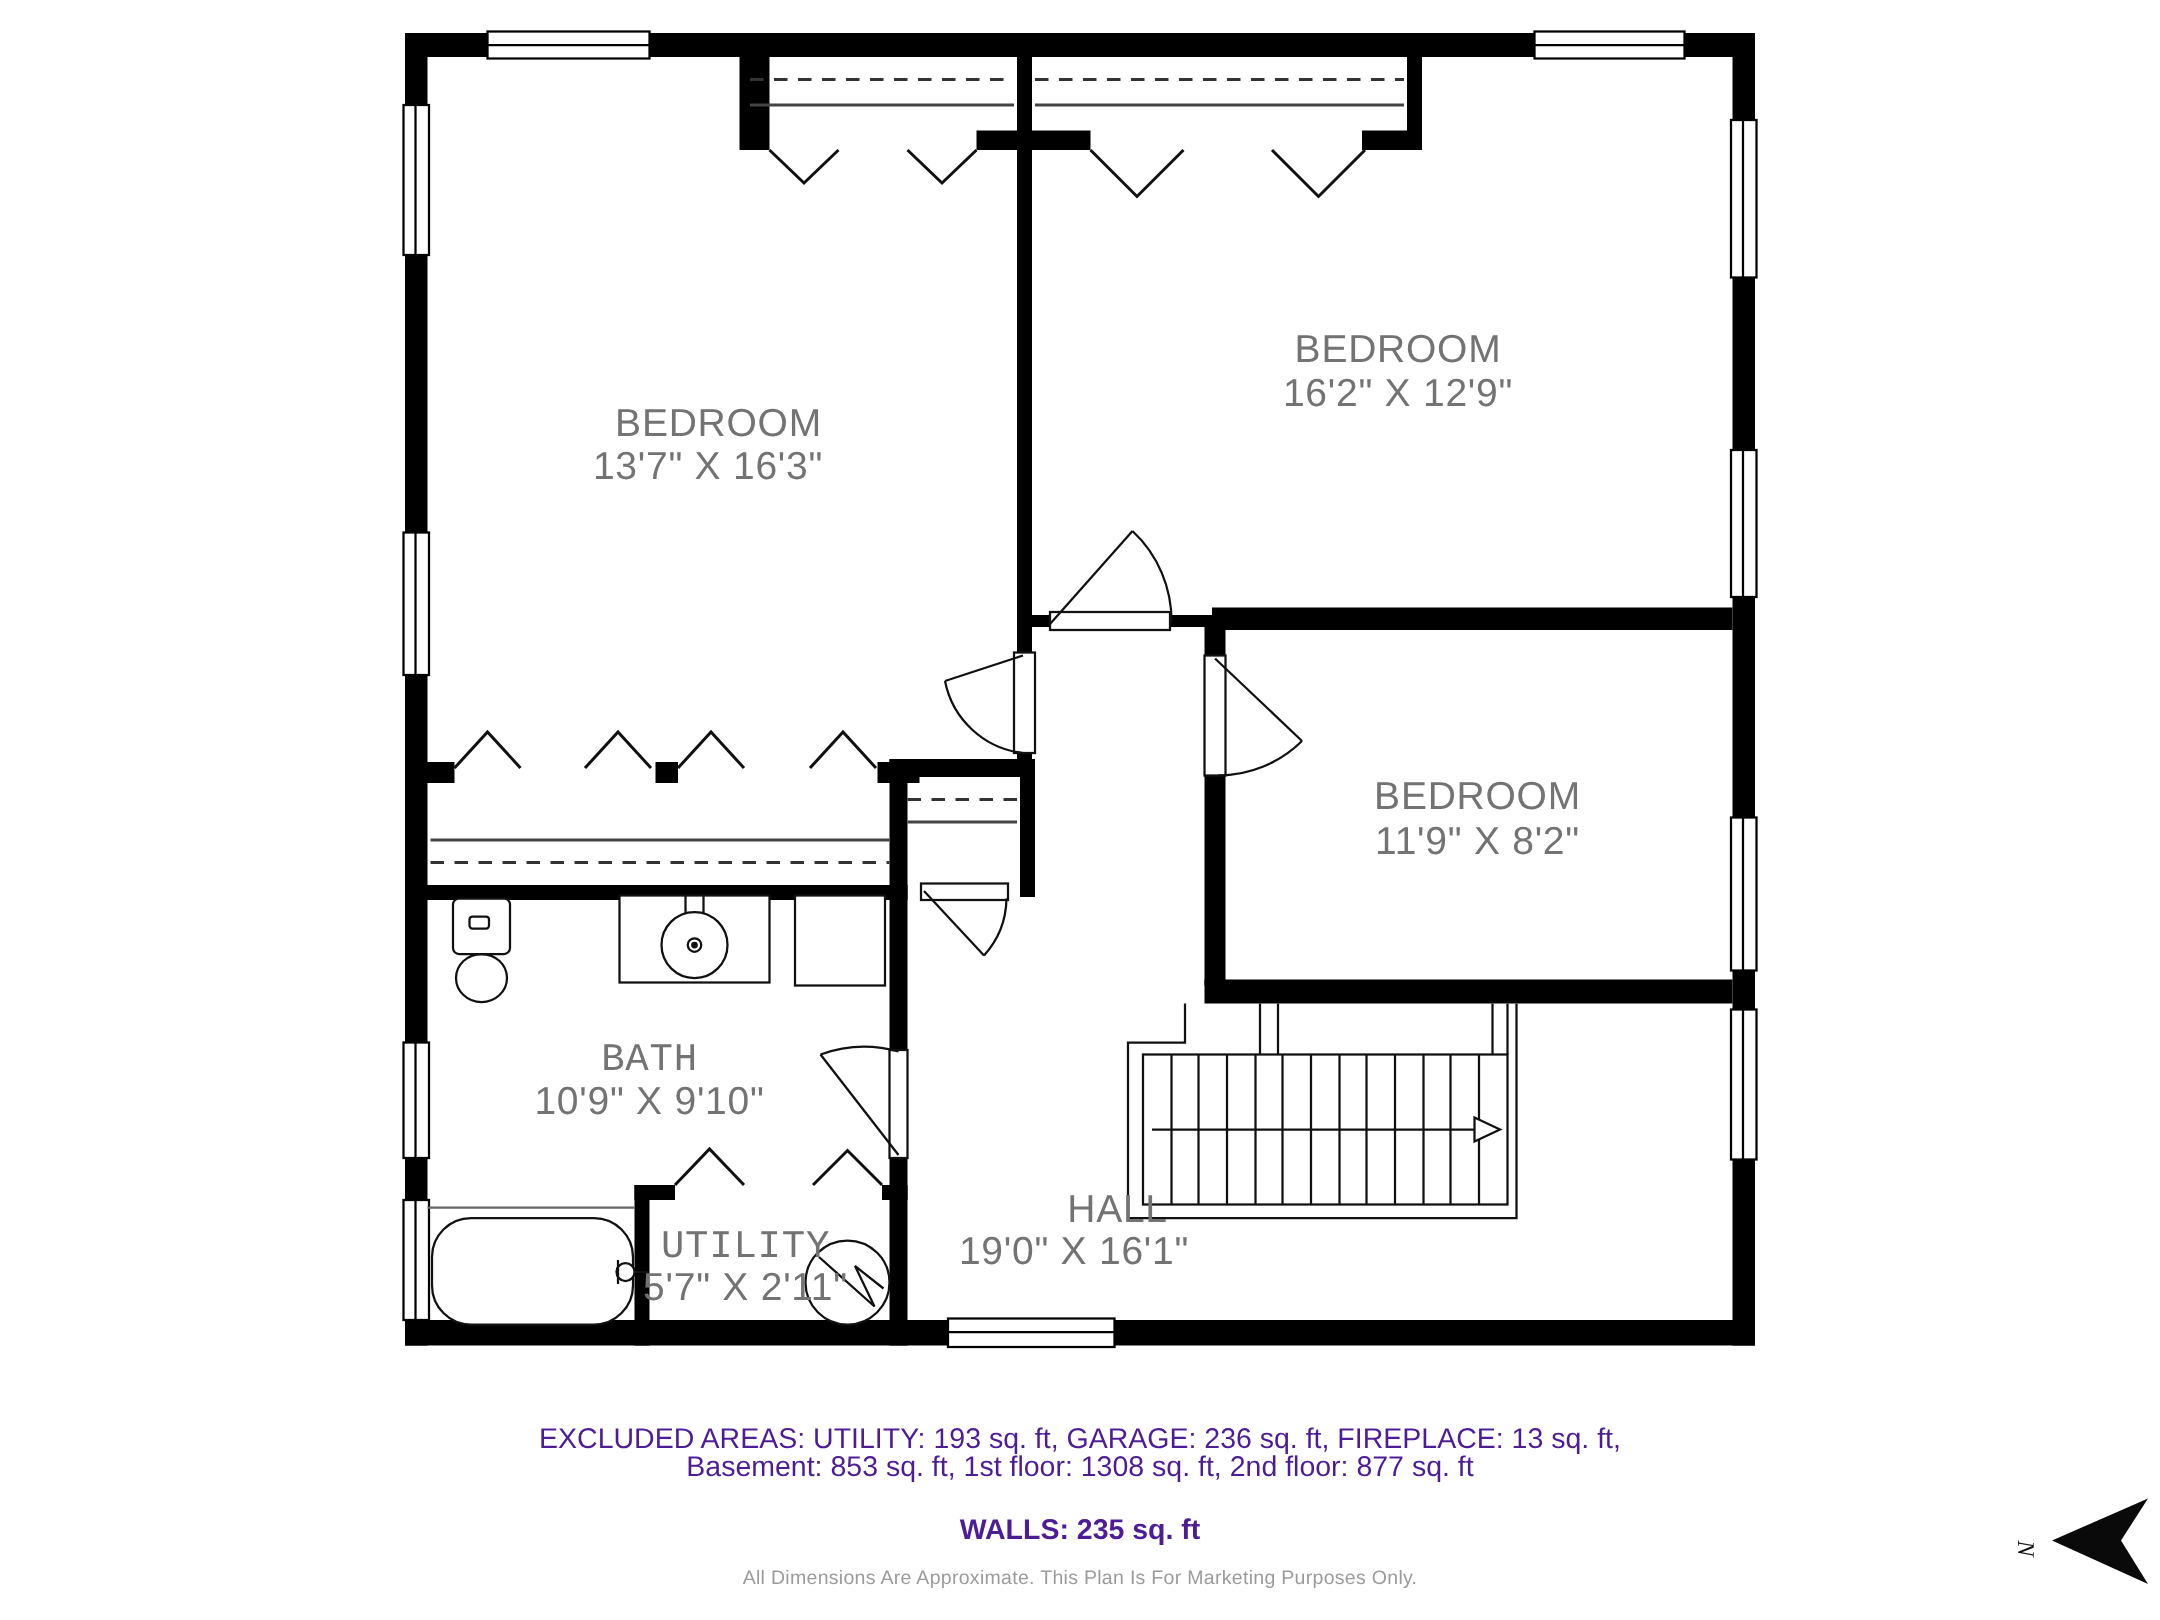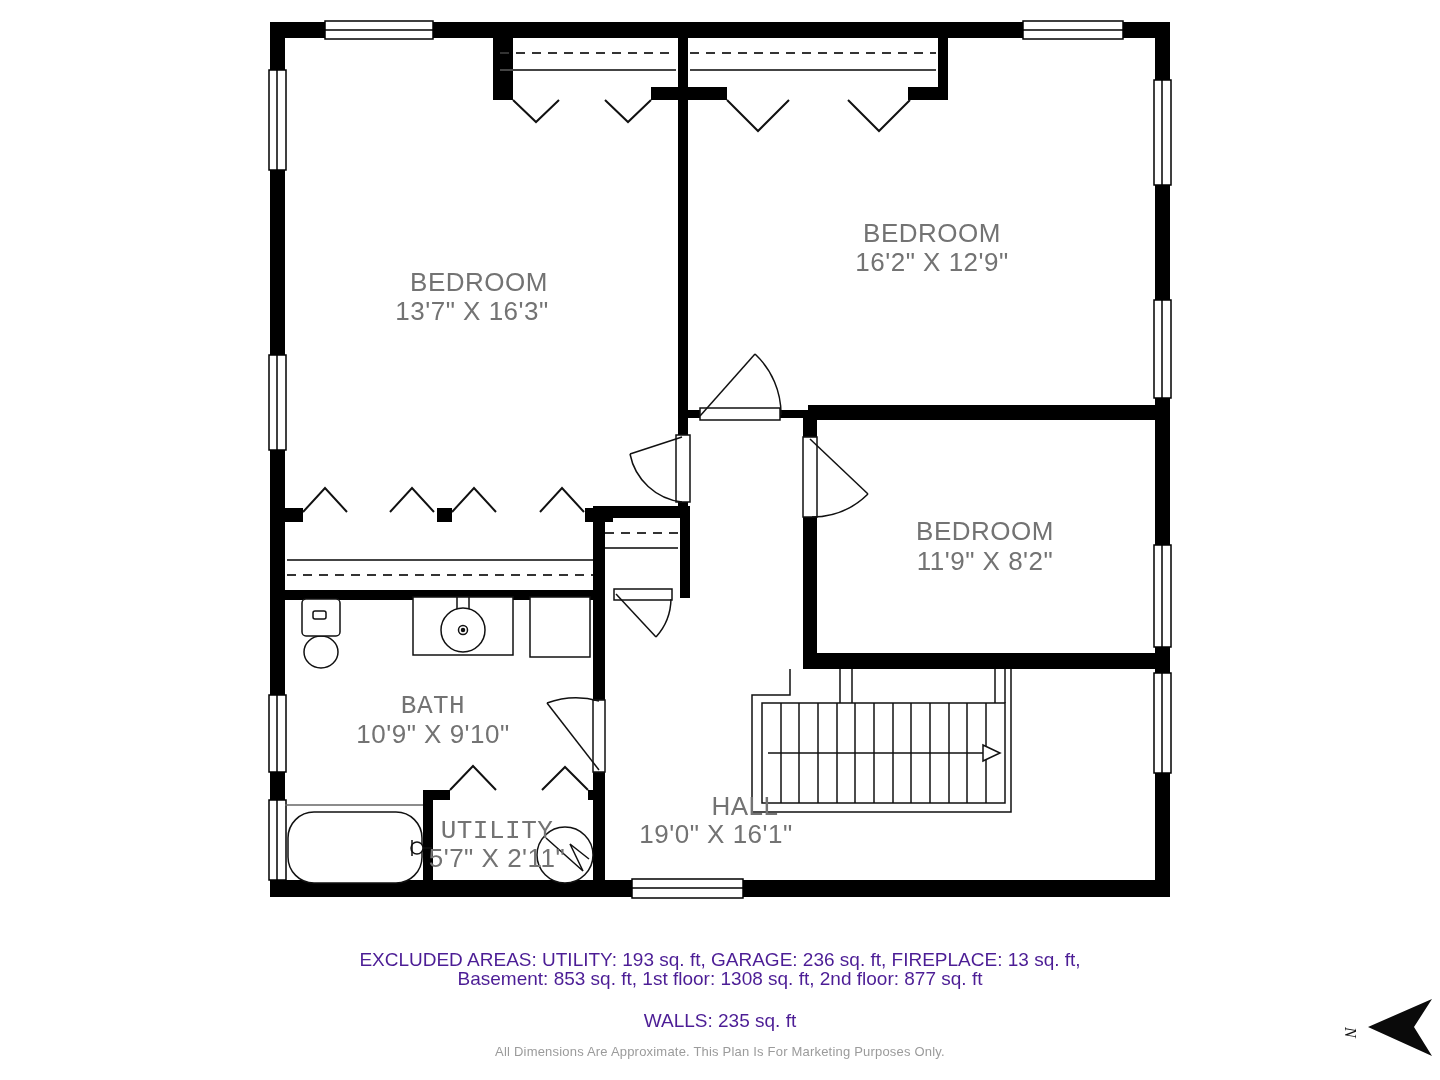--- a/index.html
+++ b/index.html
@@ -234,15 +234,15 @@
 <div class="lbl" style="left:433px;top:734px;">10'9" X 9'10"</div>
 
 <div class="lbl" style="left:497px;top:831px;font-family:Liberation Mono, monospace;">UTILITY</div>
 <div class="lbl" style="left:497px;top:858px;">5'7" X 2'11"</div>
 
 <div class="lbl" style="left:716px;top:806px;margin-left:29px;">HALL</div>
 <div class="lbl" style="left:716px;top:834px;">19'0" X 16'1"</div>
 
 <div class="footer-line" style="top:968px;">Basement: 853 sq. ft, 1st floor: 1308 sq. ft, 2nd floor: 877 sq. ft</div>
 <div class="footer-line" style="top:949px;">EXCLUDED AREAS: UTILITY: 193 sq. ft, GARAGE: 236 sq. ft, FIREPLACE: 13 sq. ft,</div>
-<div class="footer-line" style="top:1010px;">WALLS: 235 sq. ft</div>
+<div class="footer-line" style="top:1010px;font-weight:bold;">WALLS: 235 sq. ft</div>
 <div class="footer-line footer-disclaimer" style="top:1044px;">All Dimensions Are Approximate. This Plan Is For Marketing Purposes Only.</div>
 </div>
 
 </body></html>

